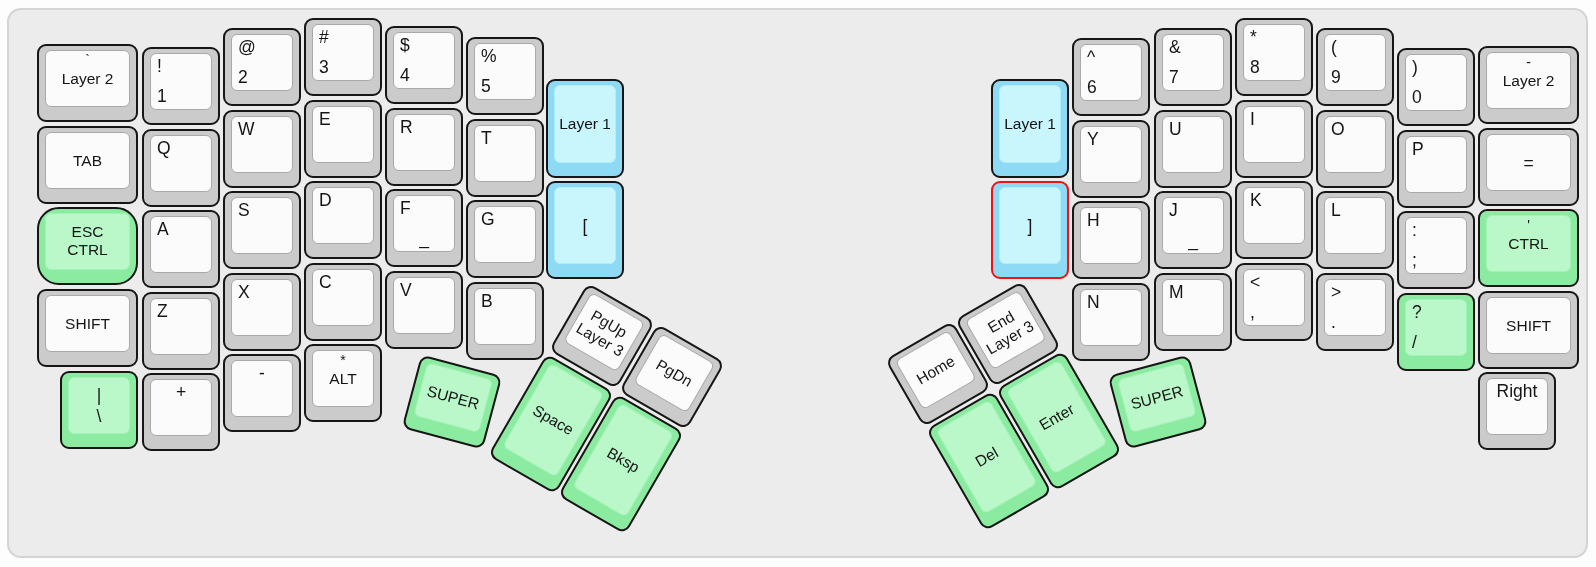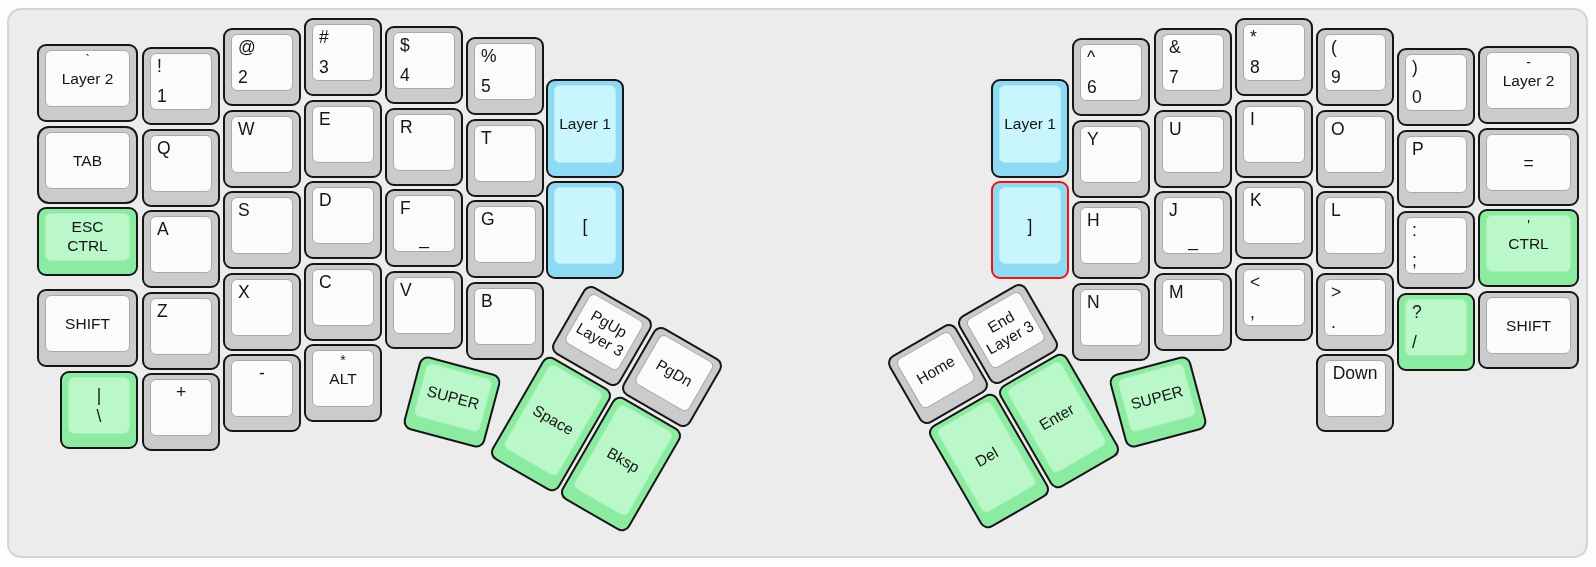--- a/index.html
+++ b/index.html
@@ -31,26 +31,26 @@
 
 <div class="stage">
   <div class="panel"></div>
   <div class="keys">
       <div class="key gray" style="left: 37px; top: 44px; width: 101px; height: 78px;">
         <div class="face">
           <span class="legend p-tc s-xs">`</span>
           <span class="legend p-mc s-sm">Layer 2</span>
         </div>
       </div>
-      <div class="key gray" style="left: 37px; top: 126px; width: 101px; height: 78px; border-radius: 12px;">
+      <div class="key gray" style="left: 37px; top: 126px; width: 101px; height: 78px;">
         <div class="face">
           <span class="legend p-mc s-sm">TAB</span>
         </div>
       </div>
-      <div class="key green" style="left: 37px; top: 207px; width: 101px; height: 69px;">
+      <div class="key green" style="left: 37px; top: 207px; width: 101px; height: 78px; border-radius: 22px;">
         <div class="face">
           <span class="legend p-mc s-sm">ESC
 CTRL</span>
         </div>
       </div>
       <div class="key gray" style="left: 37px; top: 289px; width: 101px; height: 78px;">
         <div class="face">
           <span class="legend p-mc s-sm">SHIFT</span>
         </div>
       </div>
@@ -308,25 +308,20 @@
         <div class="face">
           <span class="legend p-tl">L</span>
         </div>
       </div>
       <div class="key gray" style="left: 1316px; top: 273px; width: 78px; height: 78px;">
         <div class="face">
           <span class="legend p-tl">&gt;</span>
           <span class="legend p-bl">.</span>
         </div>
       </div>
-      <div class="key gray" style="left: 1316px; top: 354px; width: 78px; height: 78px;">
-        <div class="face">
-          <span class="legend p-tc">Down</span>
-        </div>
-      </div>
       <div class="key gray" style="left: 1397px; top: 48px; width: 78px; height: 78px;">
         <div class="face">
           <span class="legend p-tl">)</span>
           <span class="legend p-bl">0</span>
         </div>
       </div>
       <div class="key gray" style="left: 1397px; top: 130px; width: 78px; height: 78px;">
         <div class="face">
           <span class="legend p-tl">P</span>
         </div>
@@ -356,20 +351,25 @@
       </div>
       <div class="key green" style="left: 1478px; top: 209px; width: 101px; height: 78px;">
         <div class="face">
           <span class="legend p-tc s-xs">'</span>
           <span class="legend p-mc s-sm">CTRL</span>
         </div>
       </div>
       <div class="key gray" style="left: 1478px; top: 291px; width: 101px; height: 78px;">
         <div class="face">
           <span class="legend p-mc s-sm">SHIFT</span>
+        </div>
+      </div>
+      <div class="key gray" style="left: 1478px; top: 372px; width: 78px; height: 78px;">
+        <div class="face">
+          <span class="legend p-tc">Right</span>
         </div>
       </div>
       <div class="key gray" style="left: 969px; top: 295px; width: 78px; height: 78px; transform: rotate(-30deg);">
         <div class="face">
           <span class="legend p-mc s-sm">End
 Layer 3</span>
         </div>
       </div>
       <div class="key gray" style="left: 899px; top: 335px; width: 78px; height: 78px; transform: rotate(-30deg);">
         <div class="face">

